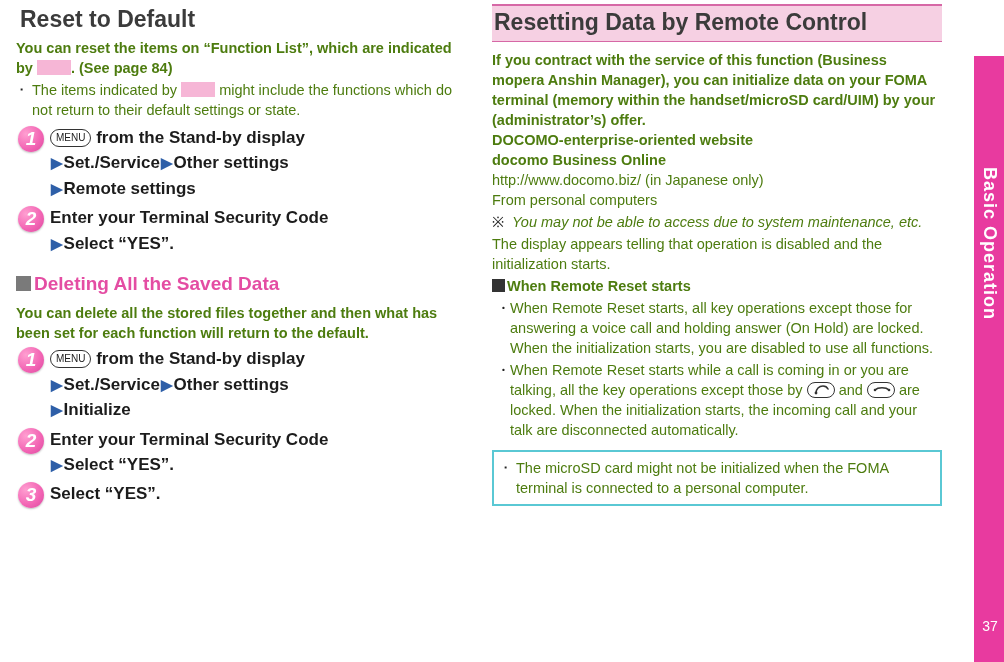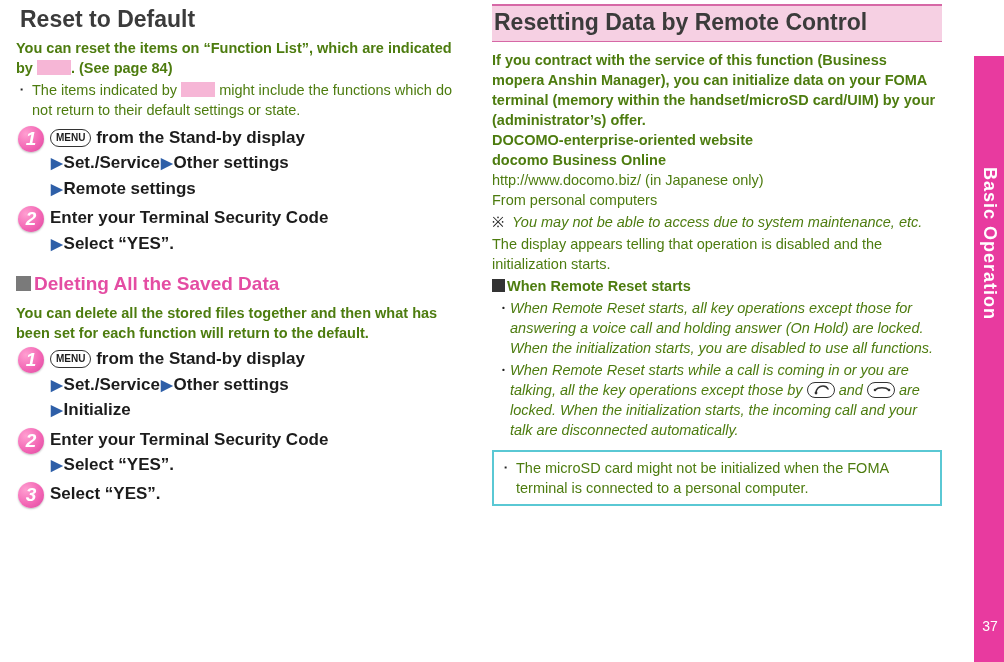--- a/index.html
+++ b/index.html
@@ -126,21 +126,21 @@
   }
   .step-body .line { display: block; margin-bottom: 2px; }
 
   .menu-key {
     display: inline-block;
     border: 1.4px solid #333;
     border-radius: 10px;
     font-size: 10px;
     padding: 1px 5px 1px 5px;
     vertical-align: 2px;
-    font-weight: bold;
+    font-weight: normal;
     font-family: Arial, sans-serif;
     letter-spacing: 0;
   }
   .round-key {
     display: inline-block;
     width: 28px; height: 16px;
     border: 1.4px solid #333;
     border-radius: 10px;
     vertical-align: -3px;
     position: relative;
@@ -165,21 +165,21 @@
     border: 2px solid #5ac8d4;
     margin: 10px 0 0 0;
     padding: 6px 8px 6px 8px;
   }
 
   .dot-item {
     display: flex;
     margin: 2px 0 2px 4px;
   }
   .dot-item .mk { width: 14px; flex: 0 0 14px; }
-  .dot-item .tx { flex: 1; font-style: italic; }
+  .dot-item .tx { flex: 1; }
 
   .kome {
     display: flex; margin: 2px 0 2px 0;
   }
   .kome .mk { width: 20px; flex: 0 0 20px; }
   .kome .tx { flex: 1; font-style: italic; }
 
 </style>
 </head>
 <body>

